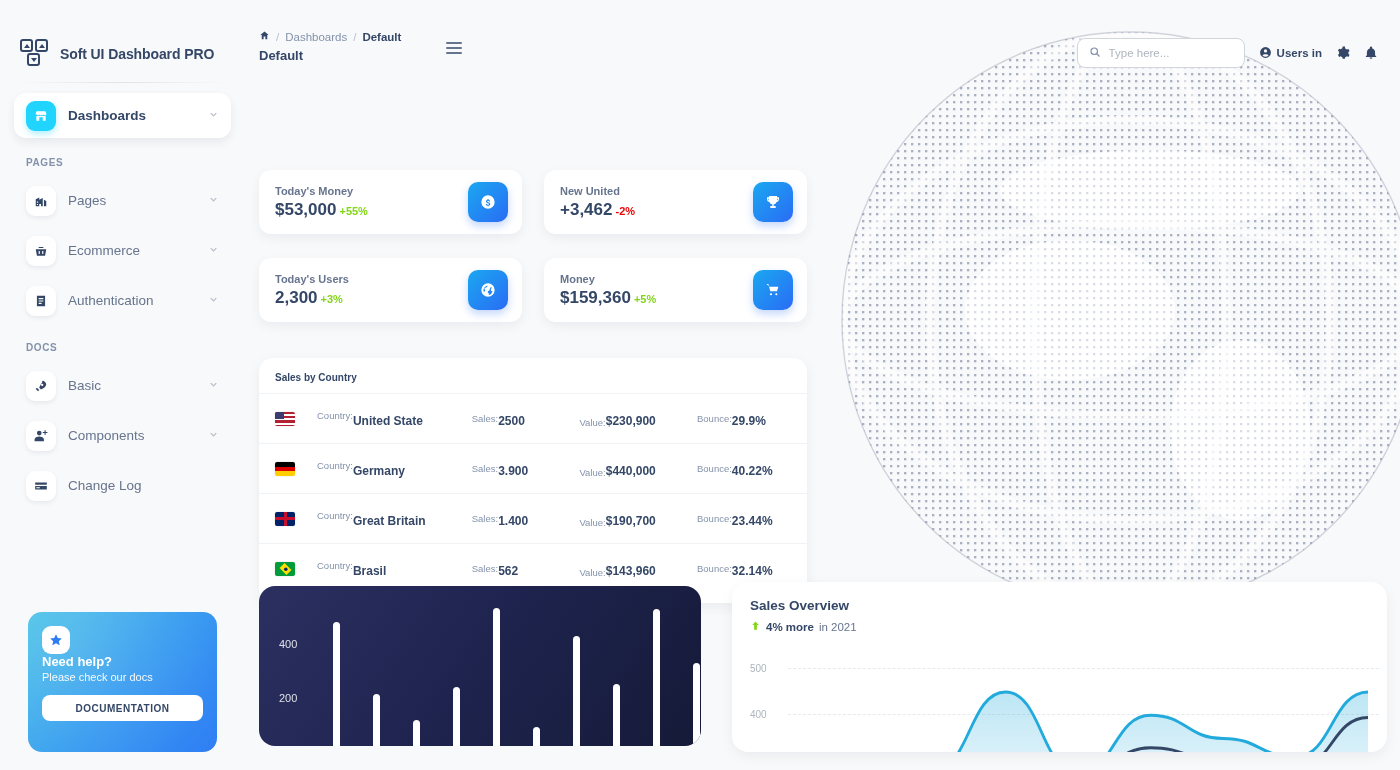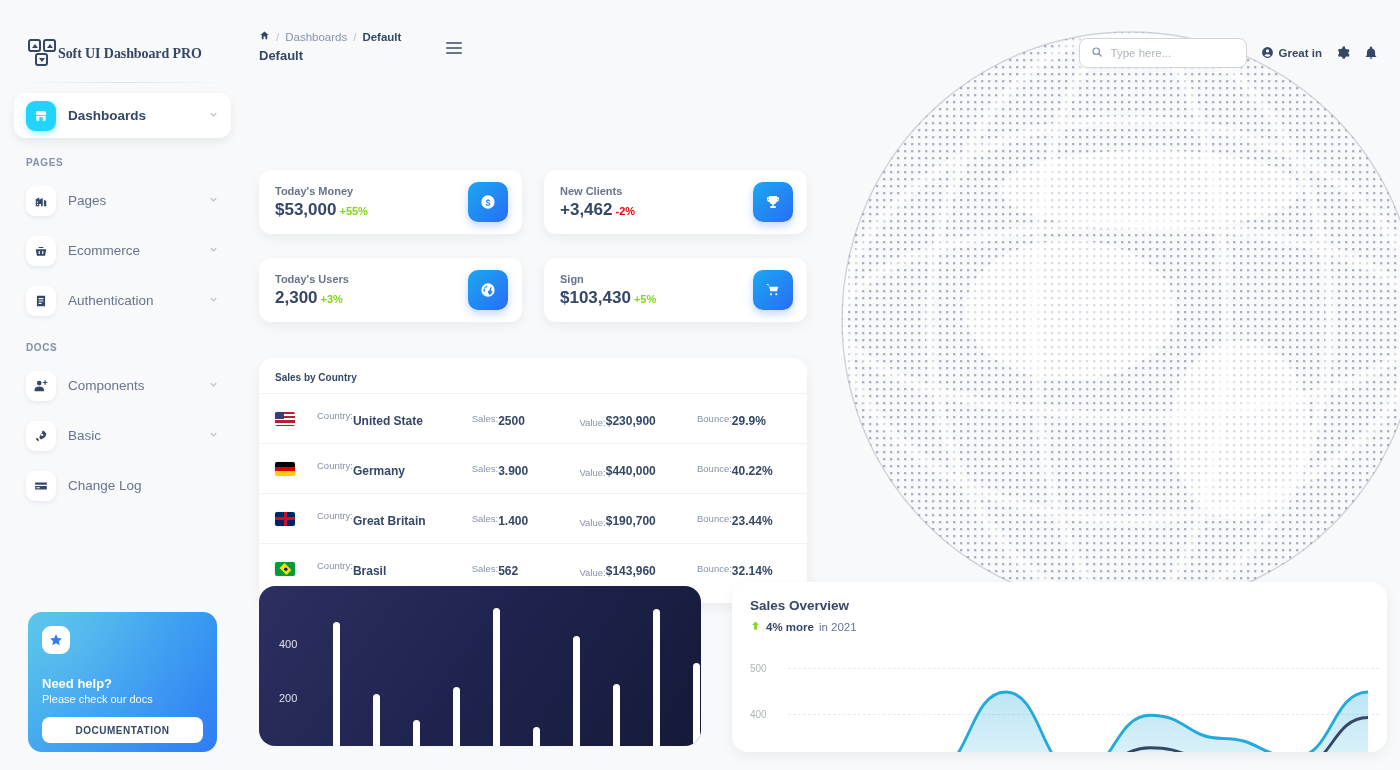--- a/index.html
+++ b/index.html
@@ -14,22 +14,22 @@
   .app { position: relative; width: 1400px; height: 770px; }
 
   
   .sidebar {
     position: absolute; left: 0; top: 0;
     width: 245px; height: 770px;
     background: #f8f9fa;
     z-index: 5;
   }
   .brand {
-    display: flex; align-items: center; 
-    padding: 30px 0 0 28px; height: 78px; font-family: Liberation Serif, serif;
+    display: flex; align-items: center; gap: 10px;
+    padding: 30px 0 0 20px; height: 78px;
   }
   .brand-logo { width: 30px; height: 30px; position: relative; }
   .brand-logo .sq {
     position: absolute; border: 2px solid #344767; border-radius: 3px;
     display:flex; align-items:center; justify-content:center;
   }
   .brand-logo .sq1 { left: 0; top: 0; width: 13px; height: 13px; }
   .brand-logo .sq2 { left: 15px; top: 0; width: 13px; height: 13px; }
   .brand-logo .sq3 { left: 7px; top: 14px; width: 13px; height: 13px; }
   .brand-logo .sq::after {
@@ -81,21 +81,21 @@
   .help-card::before {
     content: ""; position: absolute; left: -30px; top: -30px;
     width: 260px; height: 210px; border-radius: 50%;
     background: radial-gradient(circle at 30% 30%, rgba(255,255,255,.10), rgba(255,255,255,0) 60%);
   }
   .help-star {
     width: 28px; height: 28px; border-radius: 9px; background: #fff;
     display: flex; align-items: center; justify-content: center;
     color: #2f7df4; font-size: 15px; position: relative;
   }
-  .help-title { font-size: 13px; font-weight: bold; margin-top: 22px; position: relative; }
+  .help-title { font-size: 13px; font-weight: bold; position: relative; }
   .help-sub { font-size: 11px; margin-top: 2px; opacity: .95; position: relative; }
   .help-btn {
     margin-top: 12px; background: #fff; color: #344767;
     border: none; border-radius: 8px; width: 100%; height: 26px;
     font-size: 10px; font-weight: bold; letter-spacing: .5px;
     font-family: inherit; cursor: pointer; position: relative;
   }
 
   
   .globe-wrap {
@@ -338,38 +338,38 @@
               <path d="M6 9l6 6 6-6"></path>
             </svg>
         </span>
       </div>
 
       <div class="nav-section">DOCS</div>
 
       <div class="nav-item">
         <span class="nav-icon">
           <svg viewBox="0 0 24 24" fill="currentColor">
-              <path d="M9 11a4 4 0 1 0 0-8 4 4 0 0 0 0 8zm0 2c-4 0-8 2-8 5v3h16v-3c0-3-4-5-8-5zm9-11v3h-3v2h3v3h2V7h3V5h-3V2h-2z"></path>
-            </svg>
-        </span>
-        <span class="nav-label">Components</span>
+              <path d="M14 3c4 0 7 3 7 7-2 5-6 7-9 8l-3-3c1-3 3-7 5-9 0 0 .1-3 0-3zM5 15l4 4-2 2-4-4 2-2zm9-7a2 2 0 1 0 0 4 2 2 0 0 0 0-4z"></path>
+            </svg>
+        </span>
+        <span class="nav-label">Basic</span>
         <span class="chev">
           <svg viewBox="0 0 24 24" width="11" height="11" fill="none" stroke="currentColor" stroke-width="3">
               <path d="M6 9l6 6 6-6"></path>
             </svg>
         </span>
       </div>
 
       <div class="nav-item">
         <span class="nav-icon">
           <svg viewBox="0 0 24 24" fill="currentColor">
-              <path d="M14 3c4 0 7 3 7 7-2 5-6 7-9 8l-3-3c1-3 3-7 5-9 0 0 .1-3 0-3zM5 15l4 4-2 2-4-4 2-2zm9-7a2 2 0 1 0 0 4 2 2 0 0 0 0-4z"></path>
-            </svg>
-        </span>
-        <span class="nav-label">Basic</span>
+              <path d="M9 11a4 4 0 1 0 0-8 4 4 0 0 0 0 8zm0 2c-4 0-8 2-8 5v3h16v-3c0-3-4-5-8-5zm9-11v3h-3v2h3v3h2V7h3V5h-3V2h-2z"></path>
+            </svg>
+        </span>
+        <span class="nav-label">Components</span>
         <span class="chev">
           <svg viewBox="0 0 24 24" width="11" height="11" fill="none" stroke="currentColor" stroke-width="3">
               <path d="M6 9l6 6 6-6"></path>
             </svg>
         </span>
       </div>
 
       <div class="nav-item">
         <span class="nav-icon">
           <svg viewBox="0 0 24 24" fill="currentColor">
@@ -423,21 +423,21 @@
             </svg>
         </span>
         <input type="text" placeholder="Type here..." style="">
       </div>
       <div class="signin">
         <span>
           <svg viewBox="0 0 24 24" width="13" height="13" fill="currentColor">
               <path d="M12 2a10 10 0 1 0 0 20 10 10 0 0 0 0-20zm0 4a3 3 0 1 1 0 6 3 3 0 0 1 0-6zm0 14a8 8 0 0 1-5.6-2.3C7 15.9 9.3 15 12 15s5 .9 5.6 2.7A8 8 0 0 1 12 20z"></path>
             </svg>
         </span>
-        <span>Great in</span>
+        <span>Users in</span>
       </div>
       <span class="icon-btn">
         <svg viewBox="0 0 24 24" fill="currentColor">
             <path d="M12 8a4 4 0 1 0 0 8 4 4 0 0 0 0-8zm9.4 4c0-.6-.1-1.2-.2-1.8l2.1-1.6-2-3.5-2.5 1a7.6 7.6 0 0 0-3.1-1.8L15.3 1h-4l-.4 2.8c-1.1.3-2.2.9-3.1 1.7l-2.5-1-2 3.5L5.4 10c-.1.6-.2 1.2-.2 1.8s.1 1.2.2 1.8l-2.1 1.6 2 3.5 2.5-1c.9.8 2 1.4 3.1 1.7l.4 2.6h4l.4-2.6c1.1-.3 2.2-.9 3.1-1.7l2.5 1 2-3.5-2.1-1.6c.1-.6.2-1.2.2-1.8z"></path>
           </svg>
       </span>
       <span class="icon-btn">
         <svg viewBox="0 0 24 24" fill="currentColor">
             <path d="M12 22a2.5 2.5 0 0 0 2.5-2.5h-5A2.5 2.5 0 0 0 12 22zm7-6v-5a7 7 0 0 0-5-6.7V3a2 2 0 1 0-4 0v1.3A7 7 0 0 0 5 11v5l-2 2v1h18v-1l-2-2z"></path>
           </svg>
@@ -457,21 +457,21 @@
             </div>
           </div>
           <div class="mc-icon">
             <svg viewBox="0 0 24 24" fill="currentColor">
                 <path d="M12 2a10 10 0 1 0 0 20 10 10 0 0 0 0-20zm.8 15.4v1.1h-1.5v-1.1c-1.5-.2-2.6-1-2.8-2.5h1.7c.1.7.7 1.2 1.9 1.2 1 0 1.6-.4 1.6-1.1 0-.6-.4-1-1.8-1.3-2-.5-2.9-1.2-2.9-2.6 0-1.3 1-2.2 2.3-2.4V7.5h1.5v1.2c1.4.2 2.3 1.1 2.5 2.4h-1.7c-.1-.7-.6-1.1-1.5-1.1s-1.4.4-1.4 1c0 .5.4.9 1.8 1.2 2 .5 2.9 1.2 2.9 2.7 0 1.4-1 2.3-2.6 2.5z"></path>
               </svg>
           </div>
         </div>
         <div class="mini-card">
           <div>
-            <div class="mc-label">New Clients</div>
+            <div class="mc-label">New United</div>
             <div class="mc-value">
               <span>+3,462</span><span class="mc-delta" style="color:#ea0606">-2%</span>
             </div>
           </div>
           <div class="mc-icon">
             <svg viewBox="0 0 24 24" fill="currentColor">
                 <path d="M6 3h12v2h3v3a4 4 0 0 1-3.6 4A6 6 0 0 1 13 15.8V18h3v3H8v-3h3v-2.2A6 6 0 0 1 6.6 12 4 4 0 0 1 3 8V5h3V3zm0 4H5v1a2 2 0 0 0 1 1.7V7zm12 0v2.7A2 2 0 0 0 19 8V7h-1z"></path>
               </svg>
           </div>
         </div>
@@ -485,23 +485,23 @@
             </div>
           </div>
           <div class="mc-icon">
             <svg viewBox="0 0 24 24" fill="currentColor">
                 <path d="M12 2a10 10 0 1 0 0 20 10 10 0 0 0 0-20zm-1 3.1v2l-1.5 1.2-2 .3-1 1.7 1.4 1.8-.6 2.3-1.9.4A8 8 0 0 1 11 5.1zm5.6 2.1 1 1.6-1.4 2.3.7 2.3 2 .6a8 8 0 0 1-5.8 5.9l.4-2.4-1.8-1.6.2-2.1 2.4-1.3.6-2.6 1.7-2.7z"></path>
               </svg>
           </div>
         </div>
         <div class="mini-card">
           <div>
-            <div class="mc-label">Sign</div>
+            <div class="mc-label">Money</div>
             <div class="mc-value">
-              <span>$103,430</span><span class="mc-delta" style="color:#82d616">+5%</span>
+              <span>$159,360</span><span class="mc-delta" style="color:#82d616">+5%</span>
             </div>
           </div>
           <div class="mc-icon">
             <svg viewBox="0 0 24 24" fill="currentColor">
                 <path d="M2 3h3l3 11h10l2-7H7M9 20a1.6 1.6 0 1 0 0-3.2A1.6 1.6 0 0 0 9 20zm8 0a1.6 1.6 0 1 0 0-3.2A1.6 1.6 0 0 0 17 20z"></path>
               </svg>
           </div>
         </div>
       </div>
     </div>

